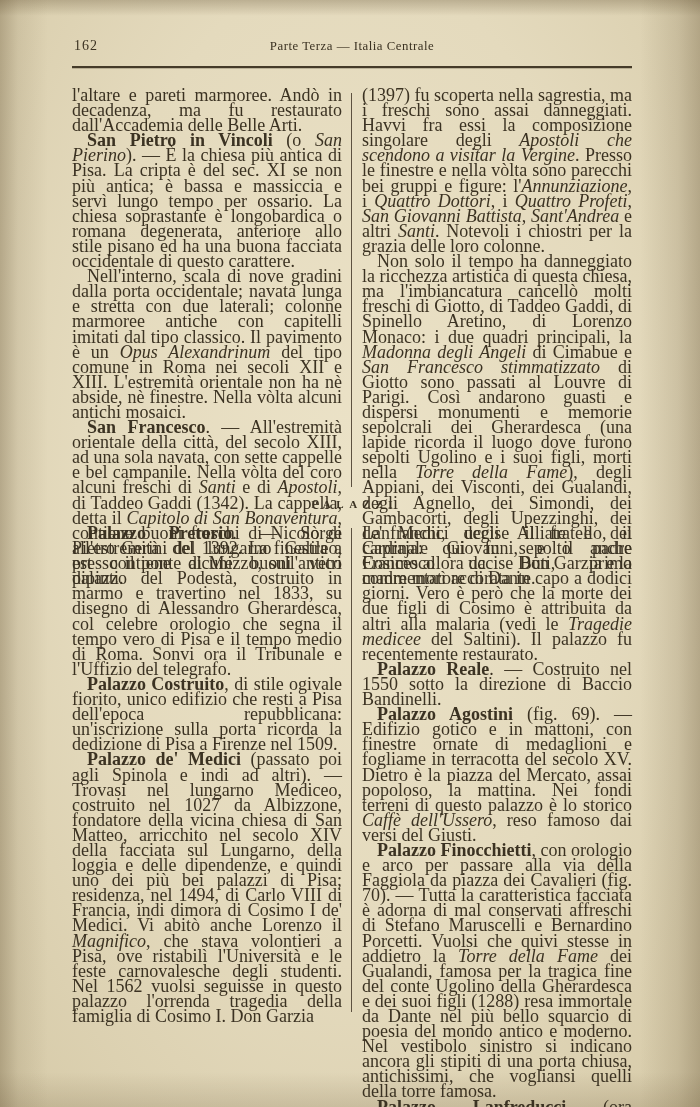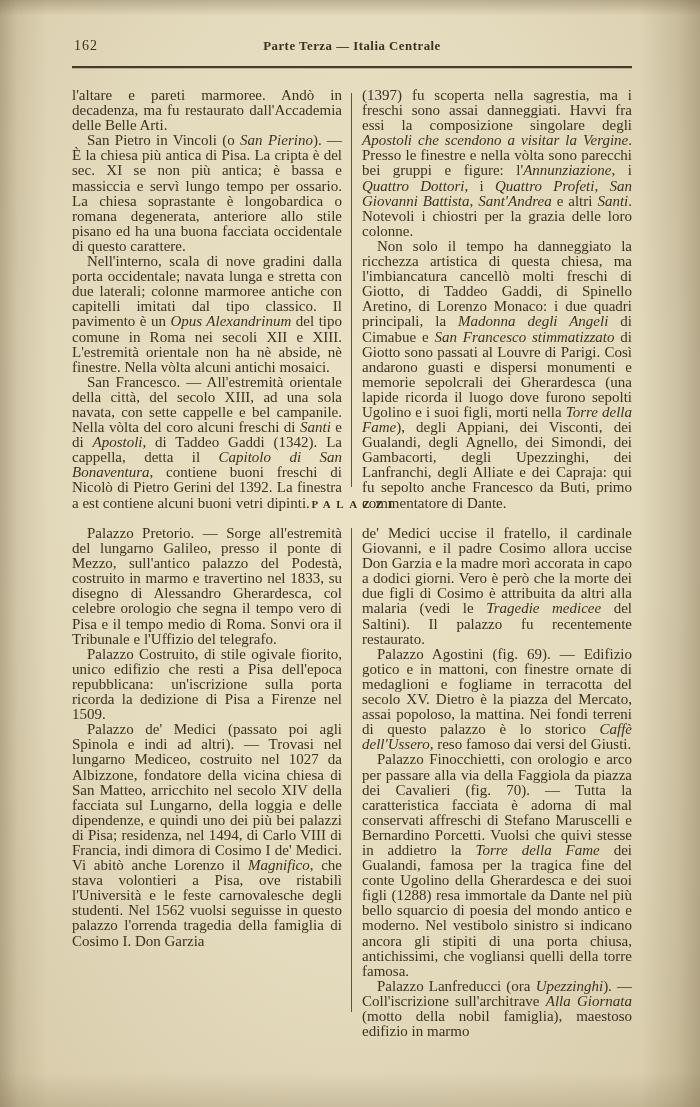--- a/index.html
+++ b/index.html
@@ -11,30 +11,30 @@
   .page{
     position:relative;width:700px;height:1107px;overflow:hidden;
     color:#3b3222;
     background:
       linear-gradient(90deg, rgba(84,66,36,.30) 0, rgba(84,66,36,.10) 18px, rgba(84,66,36,0) 48px, rgba(84,66,36,0) 640px, rgba(84,66,36,.14) 678px, rgba(84,66,36,.30) 100%),
       linear-gradient(180deg, rgba(84,66,36,.28) 0, rgba(84,66,36,0) 16px, rgba(84,66,36,0) 1072px, rgba(84,66,36,.16) 100%),
       radial-gradient(ellipse at 50% 42%, #ebe2c7 0%, #e4dabd 55%, #d6caa8 100%);
   }
   .header{position:absolute;top:36px;left:72px;width:560px;height:22px;}
   .page-number{position:absolute;left:2px;top:2px;font-size:14px;letter-spacing:1px;}
-  .running-title{position:absolute;left:0;right:0;top:3px;text-align:center;font-weight:bold;font-size:12.8px;letter-spacing:.04em;}
+  .running-title{position:absolute;left:0;right:0;top:3px;text-align:center;font-weight:normal;font-size:12.8px;letter-spacing:.04em;}
   .header-rule{position:absolute;top:66px;left:72px;width:560px;height:2px;background:#453b29;box-shadow:0 1px 0 rgba(69,59,41,.25);}
 
   .cols{position:absolute;left:72px;width:560px;display:flex;gap:20px;}
   .cols-top{top:88px;}
   .cols-bottom{top:526px;justify-content:center;}
-  .col{width:270px;font-size:15px;line-height:15.1px;text-align:justify;}
+  .col{width:270px;font-size:18px;line-height:15.1px;text-align:justify;}
   .para{margin:0;}
   .para.indent{text-indent:15px;}
-  .b{font-weight:normal;margin-top:19px;}
+  .b{font-weight:bold;margin-top:19px;}
   .i{font-style:italic;margin-top:48px;}
 
   .divider{position:absolute;width:1px;background:#5d5140;}
   .divider-top{left:351px;top:93px;height:394px;}
   .divider-bottom{left:351px;top:528px;height:484px;}
 
   .section-heading{
     position:absolute;top:498px;left:72px;width:560px;text-align:center;
     font-weight:bold;font-size:11px;letter-spacing:.5em;text-indent:.5em;
   }
@@ -68,20 +68,21 @@
   <div class="section-heading">PALAZZI</div>
 
   <div class="cols cols-bottom">
     <div class="col">
         <p class="para indent"><span class="b">Palazzo Pretorio</span><span>. — Sorge all'estremità del lungarno Galileo, presso il ponte di Mezzo, sull'antico palazzo del Podestà, costruito in marmo e travertino nel 1833, su disegno di Alessandro Gherardesca, col celebre orologio che segna il tempo vero di Pisa e il tempo medio di Roma. Sonvi ora il Tribunale e l'Uffizio del telegrafo.</span></p>
         <p class="para indent"><span class="b">Palazzo Costruito</span><span>, di stile ogivale fiorito, unico edifizio che resti a Pisa dell'epoca repubblicana: un'iscrizione sulla porta ricorda la dedizione di Pisa a Firenze nel 1509.</span></p>
         <p class="para indent"><span class="b">Palazzo de' Medici</span><span> (passato poi agli Spinola e indi ad altri). — Trovasi nel lungarno Mediceo, costruito nel 1027 da Albizzone, fondatore della vicina chiesa di San Matteo, arricchito nel secolo XIV della facciata sul Lungarno, della loggia e delle dipendenze, e quindi uno dei più bei palazzi di Pisa; residenza, nel 1494, di Carlo VIII di Francia, indi dimora di Cosimo I de' Medici. Vi abitò anche Lorenzo il </span><span class="i">Magnifico</span><span>, che stava volontieri a Pisa, ove ristabilì l'Università e le feste carnovalesche degli studenti. Nel 1562 vuolsi seguisse in questo palazzo l'orrenda tragedia della famiglia di Cosimo I. Don Garzia</span></p>
       </div>
     <div class="col">
         <p class="para"><span>de' Medici uccise il fratello, il cardinale Giovanni, e il padre Cosimo allora uccise Don Garzia e la madre morì accorata in capo a dodici giorni. Vero è però che la morte dei due figli di Cosimo è attribuita da altri alla malaria (vedi le </span><span class="i">Tragedie medicee</span><span> del Saltini). Il palazzo fu recentemente restaurato.</span></p>
+        <p class="para indent"><span class="b">Palazzo Reale</span><span>. — Costruito nel 1550 sotto la direzione di Baccio Bandinelli.</span></p>
         <p class="para indent"><span class="b">Palazzo Agostini</span><span> (fig. 69). — Edifizio gotico e in mattoni, con finestre ornate di medaglioni e fogliame in terracotta del secolo XV. Dietro è la piazza del Mercato, assai popoloso, la mattina. Nei fondi terreni di questo palazzo è lo storico </span><span class="i">Caffè dell'Ussero</span><span>, reso famoso dai versi del Giusti.</span></p>
         <p class="para indent"><span class="b">Palazzo Finocchietti</span><span>, con orologio e arco per passare alla via della Faggiola da piazza dei Cavalieri (fig. 70). — Tutta la caratteristica facciata è adorna di mal conservati affreschi di Stefano Maruscelli e Bernardino Porcetti. Vuolsi che quivi stesse in addietro la </span><span class="i">Torre della Fame</span><span> dei Gualandi, famosa per la tragica fine del conte Ugolino della Gherardesca e dei suoi figli (1288) resa immortale da Dante nel più bello squarcio di poesia del mondo antico e moderno. Nel vestibolo sinistro si indicano ancora gli stipiti di una porta chiusa, antichissimi, che vogliansi quelli della torre famosa.</span></p>
         <p class="para indent"><span class="b">Palazzo Lanfreducci</span><span> (ora </span><span class="i">Upezzinghi</span><span>). — Coll'iscrizione sull'architrave </span><span class="i">Alla Giornata</span><span> (motto della nobil famiglia), maestoso edifizio in marmo</span></p>
       </div>
   </div>
 
   <div class="divider divider-bottom"></div>
 
 </div>
 

